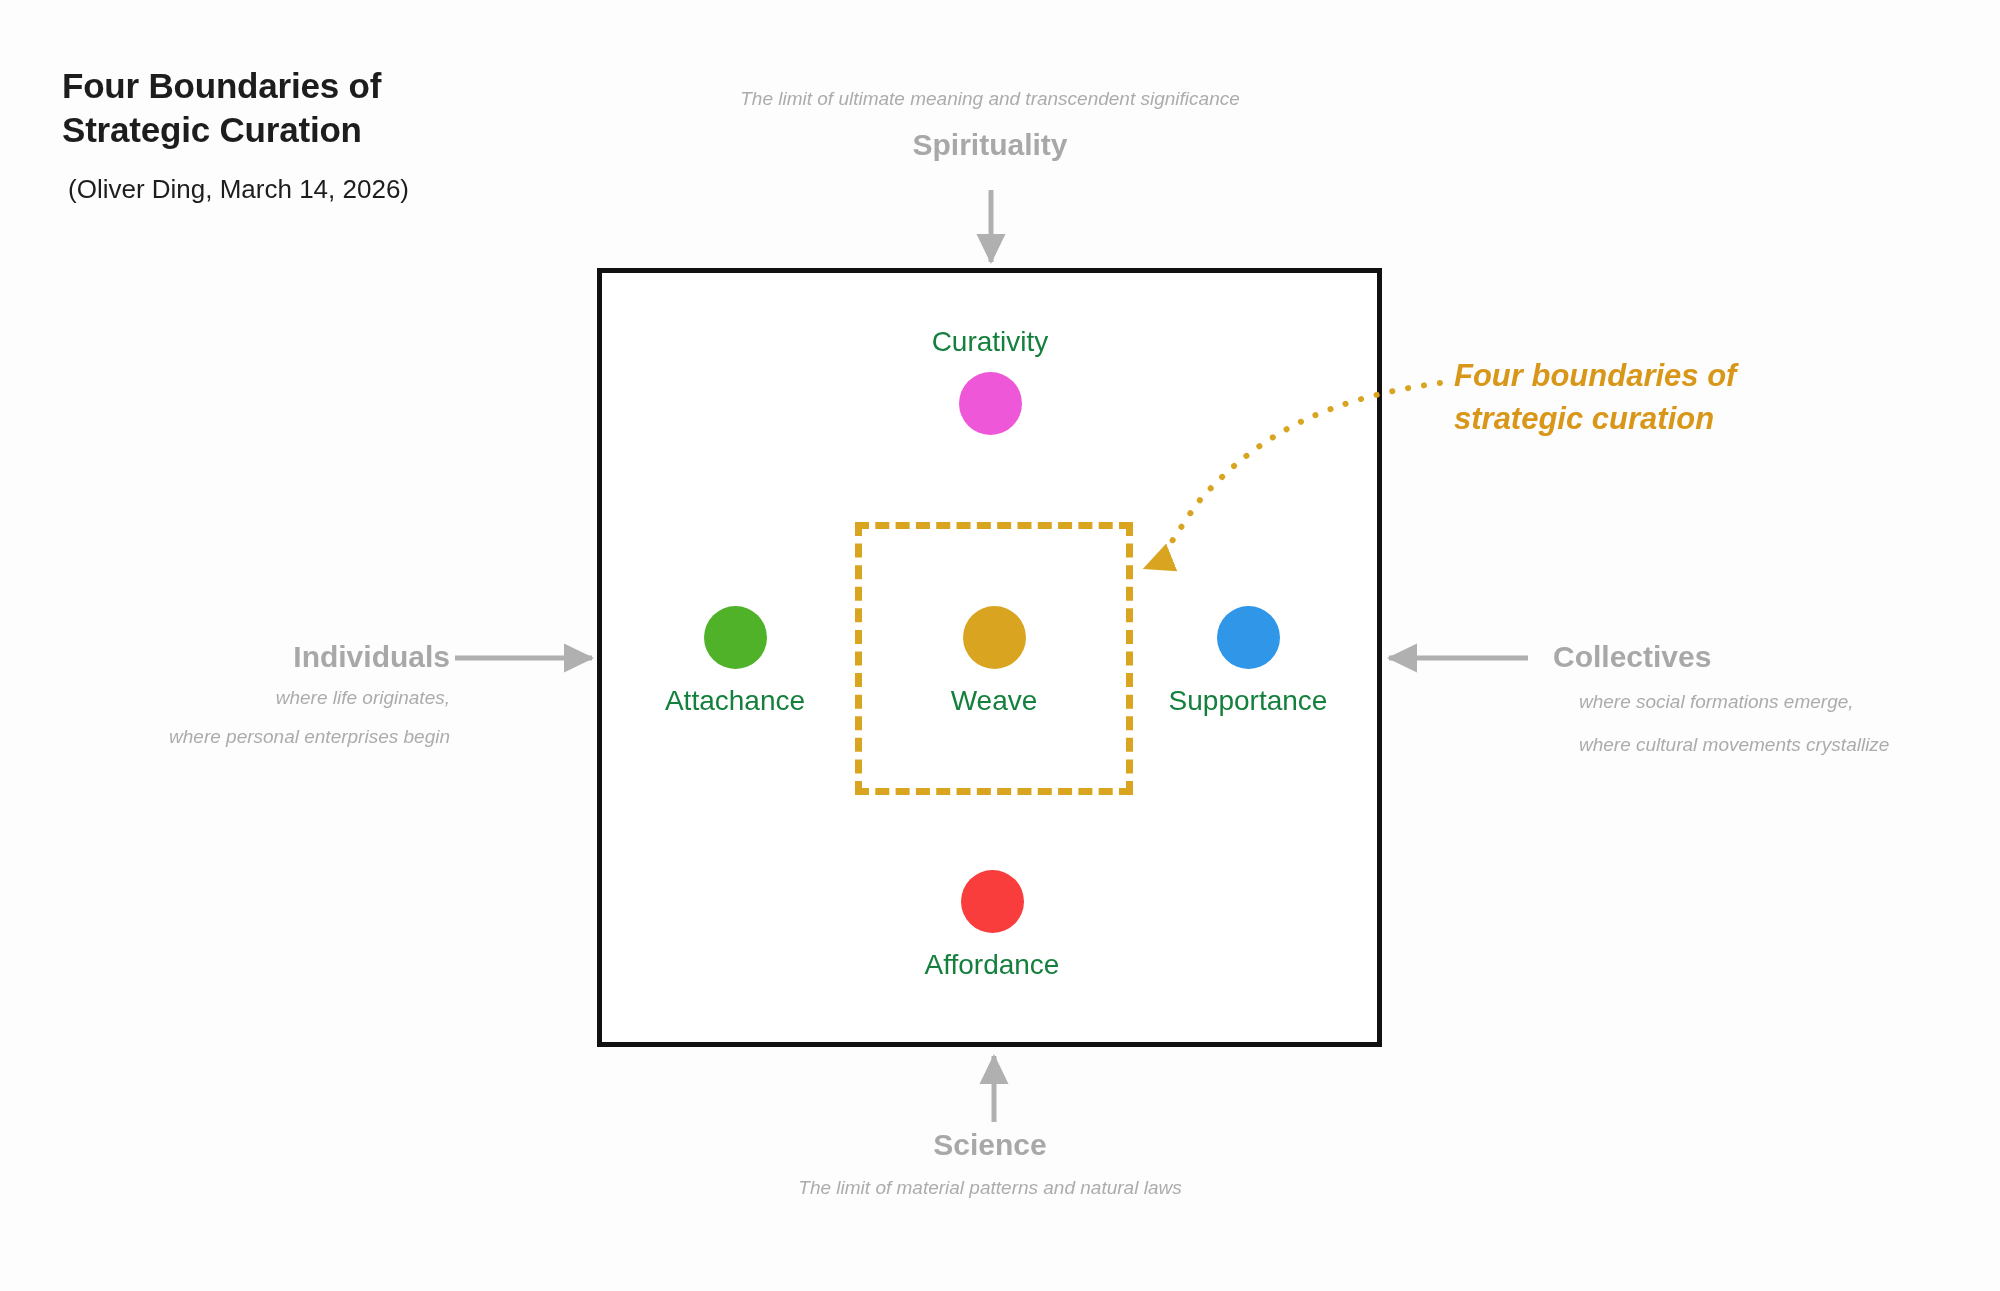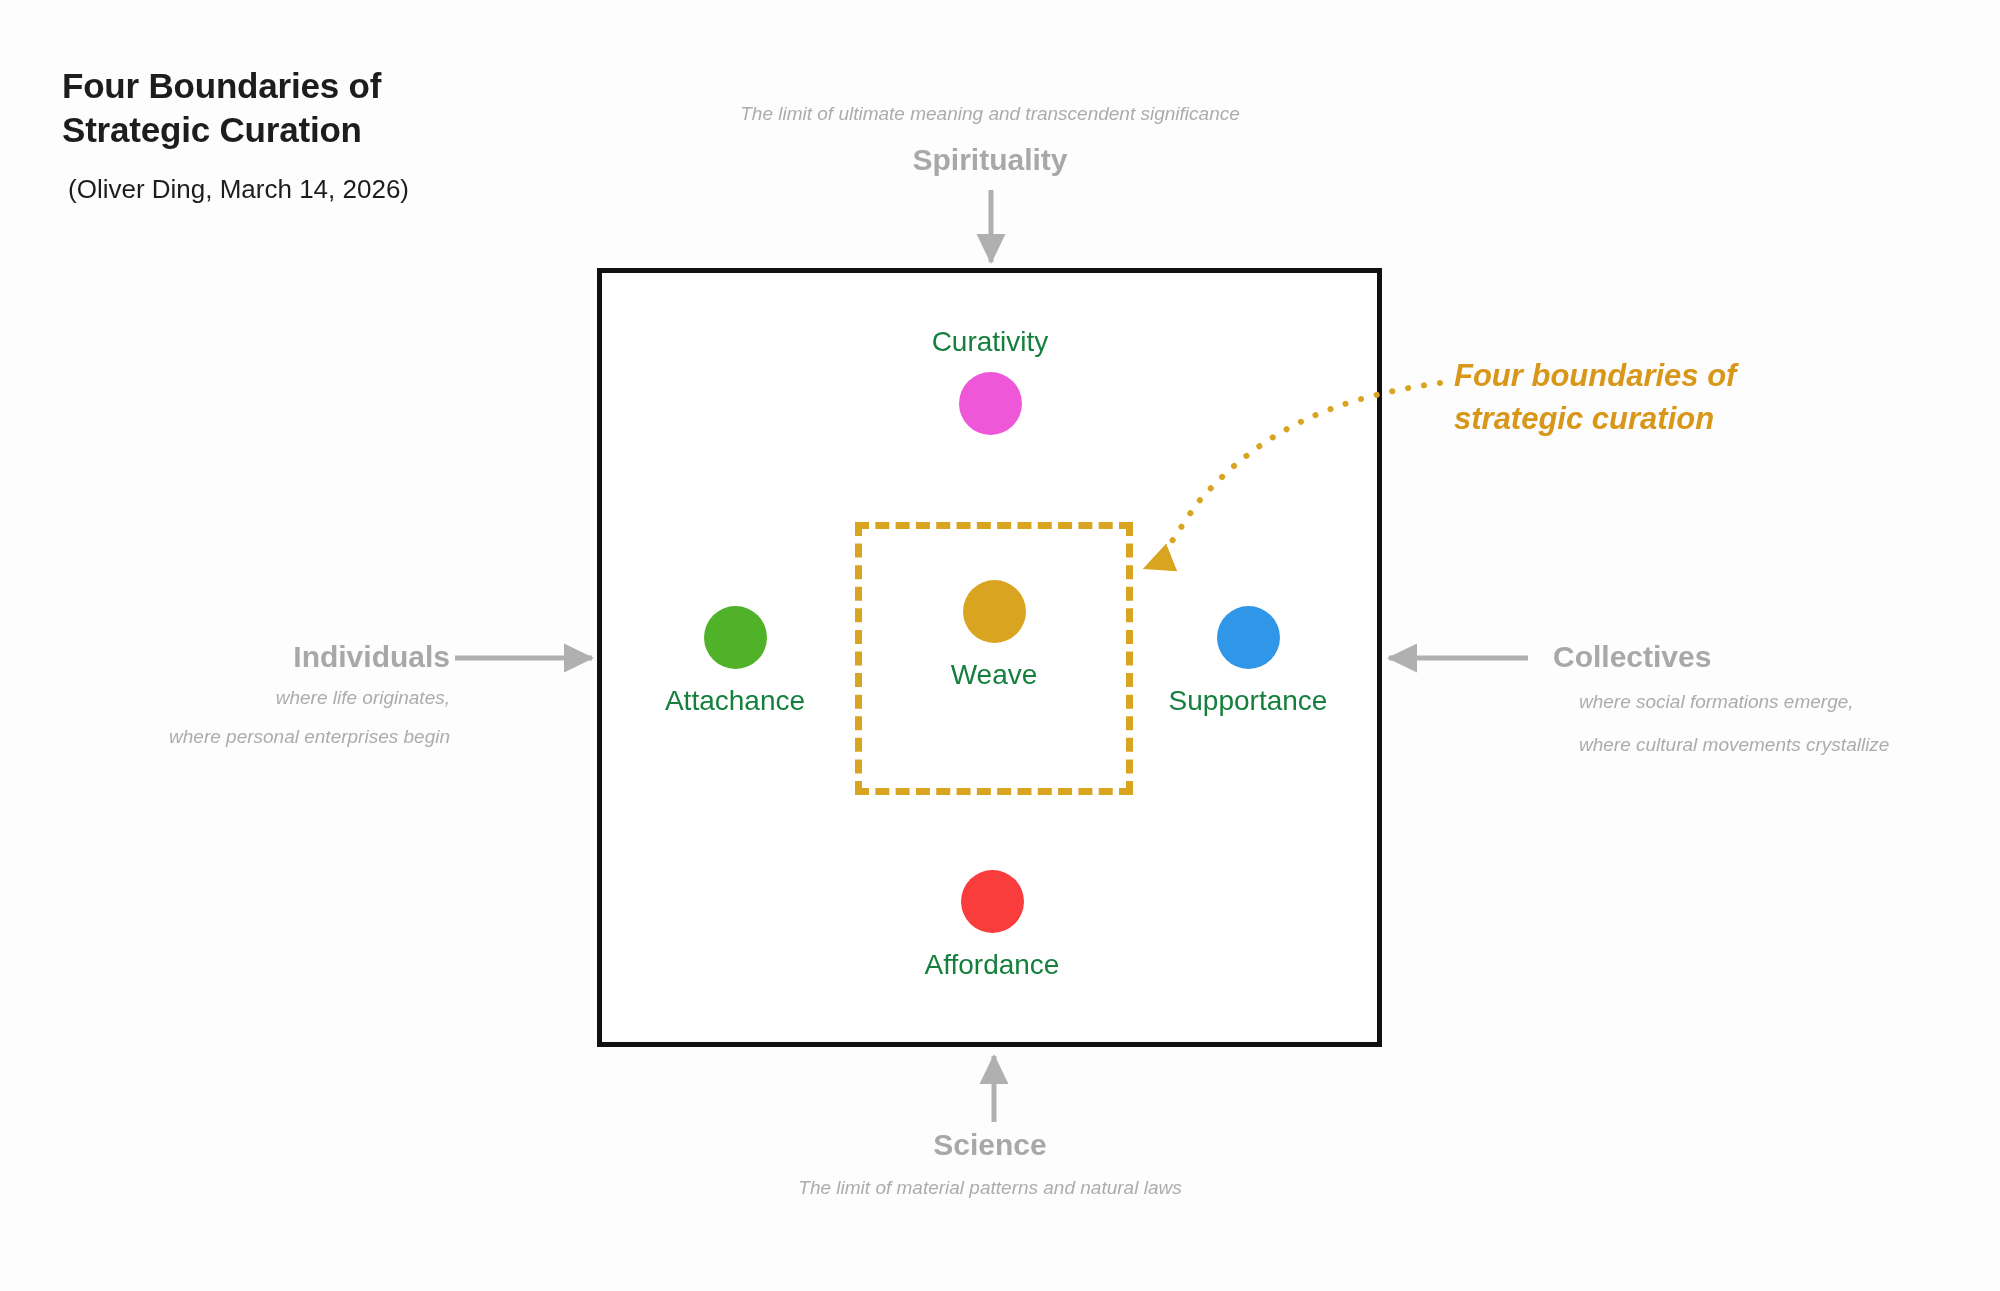--- a/index.html
+++ b/index.html
@@ -85,21 +85,21 @@
   #node-curativity { left: 870px; top: 326px; }
   #node-curativity .node-label { margin-bottom: 14px; }
   #node-curativity .dot { background: #ee57d8; }
 
   
   #node-attachance { left: 615px; top: 606px; }
   #node-attachance .dot { background: #4fb229; }
   #node-attachance .node-label { margin-top: 16px; }
 
   
-  #node-weave { left: 874px; top: 580px; }
+  #node-weave { left: 874px; top: 606px; }
   #node-weave .dot { background: #d9a521; }
   #node-weave .node-label { margin-top: 16px; }
 
   
   #node-supportance { left: 1128px; top: 606px; }
   #node-supportance .dot { background: #2f96e8; }
   #node-supportance .node-label { margin-top: 16px; }
 
   
   #node-affordance { left: 872px; top: 870px; }
@@ -112,21 +112,20 @@
     font-weight: bold;
     color: #a8a8a8;
     white-space: nowrap;
   }
   .boundary-desc {
     font-size: 19px;
     font-style: italic;
     color: #acacac;
     line-height: 1.5;
     white-space: nowrap;
-    margin-top: 15px;
   }
 
   
   #ann-spirituality {
     position: absolute;
     left: 490px;
     top: 85px;
     width: 1000px;
     text-align: center;
   }

